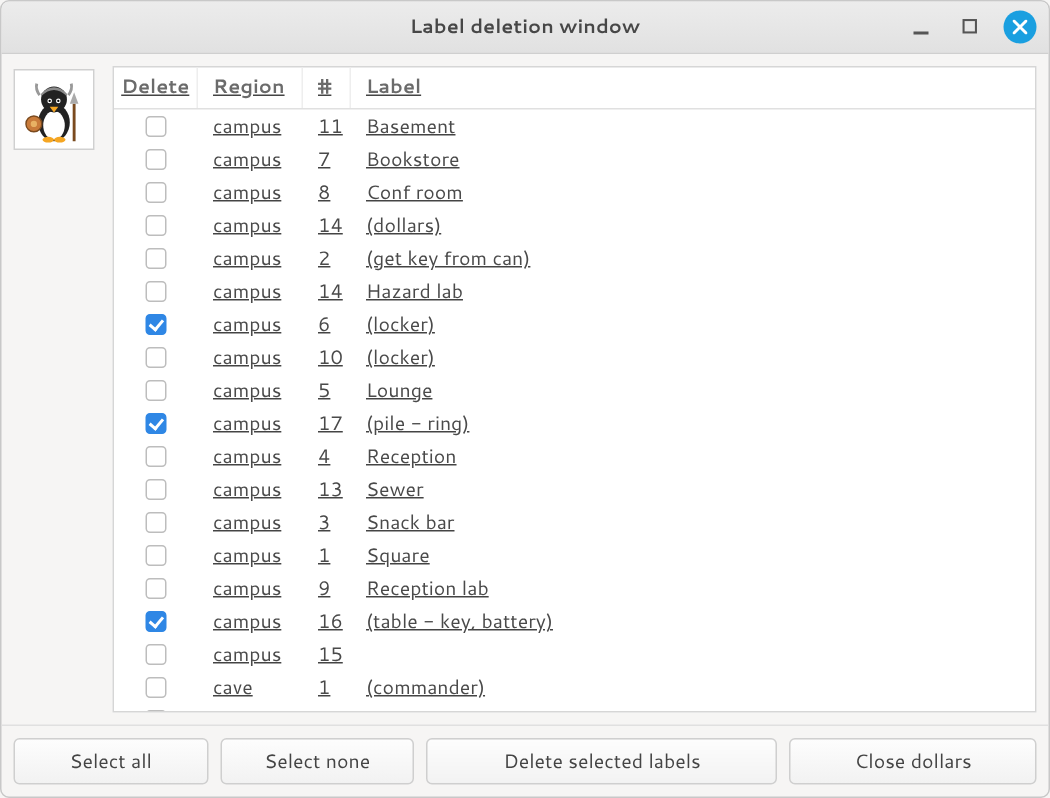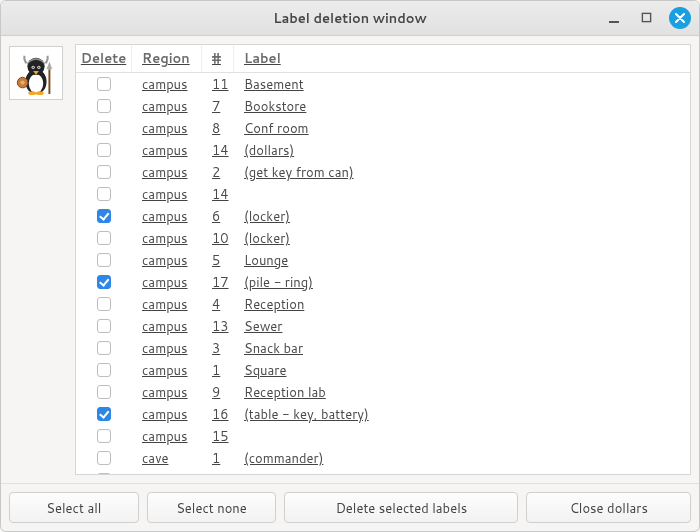--- a/index.html
+++ b/index.html
@@ -239,20 +239,21 @@
             <div class="td col-region">campus</div>
             <div class="td col-num">2</div>
             <div class="td col-label">(get key from can)</div>
           </div>
           <div class="trow">
             <div class="td col-del">
               <span class="cb"></span>
             </div>
             <div class="td col-region">campus</div>
             <div class="td col-num">14</div>
+            <div class="td col-label">Hazard lab</div>
           </div>
           <div class="trow">
             <div class="td col-del">
               <span class="cb checked"></span>
             </div>
             <div class="td col-region">campus</div>
             <div class="td col-num">6</div>
             <div class="td col-label">(locker)</div>
           </div>
           <div class="trow">

